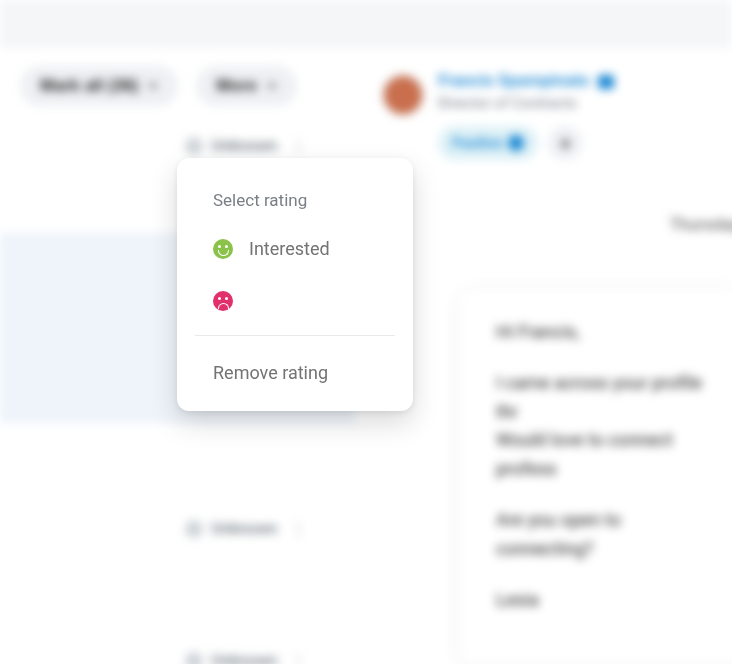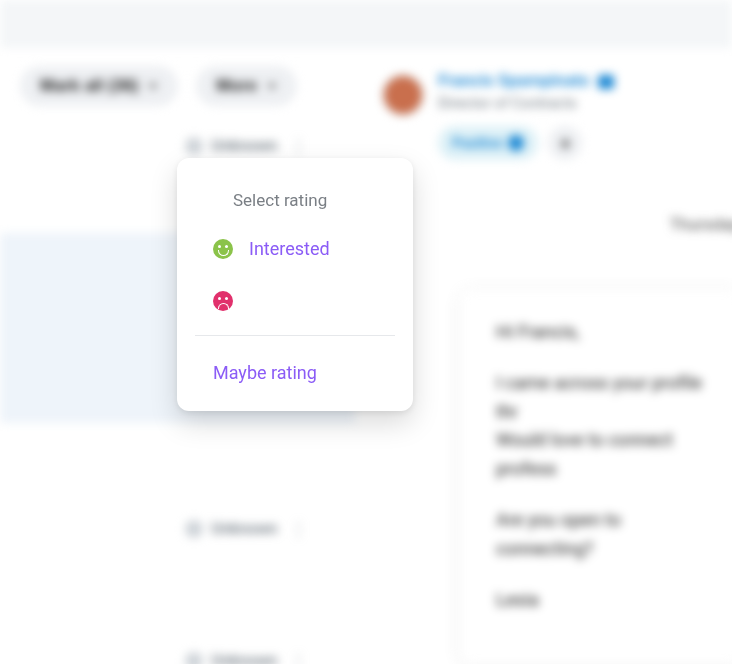--- a/index.html
+++ b/index.html
@@ -205,29 +205,29 @@
       background: #fff;
       border-radius: 12px;
       box-shadow: 0 12px 28px rgba(0,0,0,0.15), 0 2px 6px rgba(0,0,0,0.08);
       z-index: 10;
       padding: 20px 0 4px;
     }
     .dropdown-title {
       font-size: 17px;
       color: #7a7f85;
       font-weight: 400;
-      padding: 12px 56px 12px;
+      padding: 12px 36px 12px;
     }
     .dropdown-item {
       display: flex;
       align-items: center;
       gap: 16px;
       padding: 16px 36px;
       font-size: 18px;
-      color: #8b5cf6;
+      color: #737373;
       cursor: pointer;
     }
     .face {
       width: 20px;
       height: 20px;
       border-radius: 50%;
       position: relative;
       flex-shrink: 0;
     }
     .face.green { background: #8bc34a; }
@@ -348,15 +348,15 @@
   <div class="dropdown-title">Select rating</div>
   <div class="dropdown-item">
     <span class="face green"></span>
     <span>Interested</span>
   </div>
   <div class="dropdown-item">
     <span class="face red"></span>
   </div>
   <div class="divider"></div>
   <div class="dropdown-item remove">
-    <span>Maybe rating</span>
+    <span>Remove rating</span>
   </div>
 </div>
 
 </body></html>

